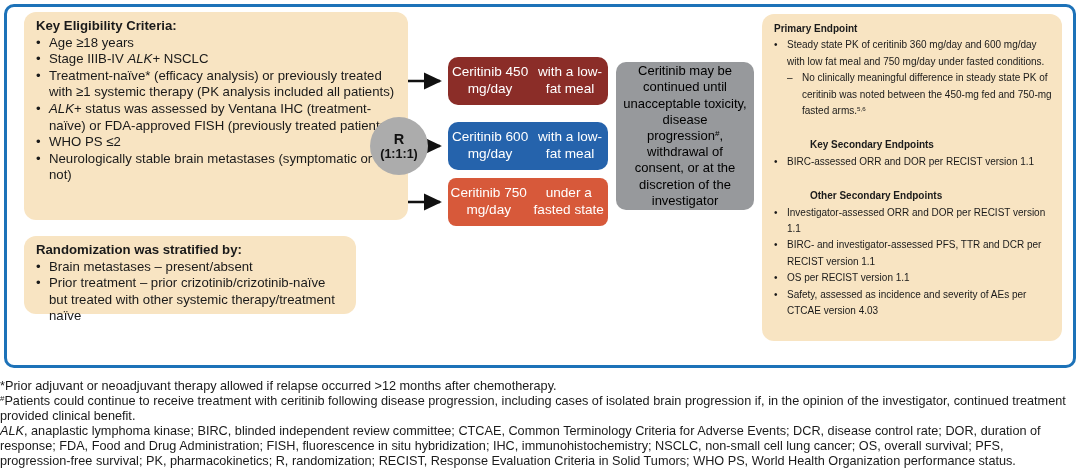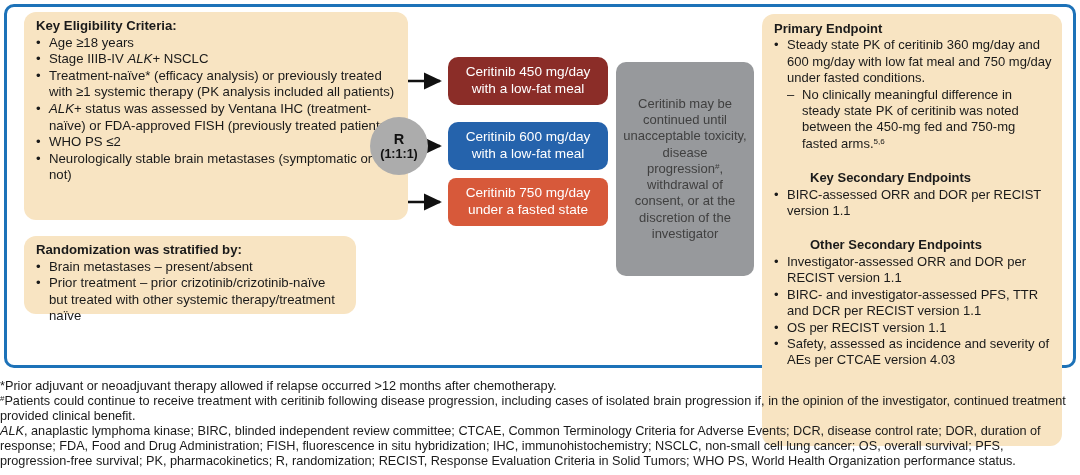--- a/index.html
+++ b/index.html
@@ -22,31 +22,31 @@
   .eligibility{left:24px;top:12px;width:384px;height:208px;padding:6px 10px 6px 12px;}
   .stratification{left:24px;top:236px;width:332px;height:78px;padding:6px 10px 6px 12px;}
 
   .circle{position:absolute;left:370px;top:117px;width:58px;height:58px;border-radius:50%;
           background:#ACACAC;display:flex;flex-direction:column;align-items:center;justify-content:center;
           color:#111;font-weight:bold;}
   .circle .r{font-size:14.5px;line-height:15px;}
   .circle .ratio{font-size:12.5px;line-height:14px;}
 
   .arm{position:absolute;left:448px;width:160px;height:48px;border-radius:10px;color:#fff;
-       display:flex;flex-direction:column;align-items:center;justify-content:center;
+       display:flex;flex-direction:row;align-items:center;justify-content:center;
        text-align:center;font-size:13.6px;line-height:16.6px;}
   .arm-450{top:57px;background:#8B2D28;}
   .arm-600{top:122px;background:#2563AC;}
   .arm-750{top:178px;background:#D7593A;border-radius:8px;}
 
-  .graybox{position:absolute;left:616px;top:62px;width:138px;height:214px;background:#97999C;
-           border-radius:10px;color:#404040;display:flex;align-items:center;justify-content:center;
+  .graybox{position:absolute;left:616px;top:62px;width:138px;height:148px;background:#97999C;
+           border-radius:10px;color:#000000;display:flex;align-items:center;justify-content:center;
            text-align:center;font-size:13px;line-height:16.2px;padding:6px 7px;box-sizing:border-box;}
 
-  .endpoints{left:762px;top:14px;width:300px;height:432px;padding:7px 10px 6px 12px;font-size:13px;line-height:16.4px;}
+  .endpoints{left:762px;top:14px;width:300px;height:327px;padding:7px 10px 6px 12px;font-size:10px;line-height:16.4px;}
   .section-gap{margin-top:18px;padding-left:36px;}
 
   sup{font-size:0.62em;vertical-align:baseline;position:relative;top:-0.45em;line-height:0;}
   i{font-style:italic;}
 
   .footnotes{position:absolute;left:0;top:379px;width:1072px;font-size:12.7px;line-height:14.9px;color:#1a1a1a;}
   .footnotes p{margin:0;}
 </style>
 </head>
 <body>

